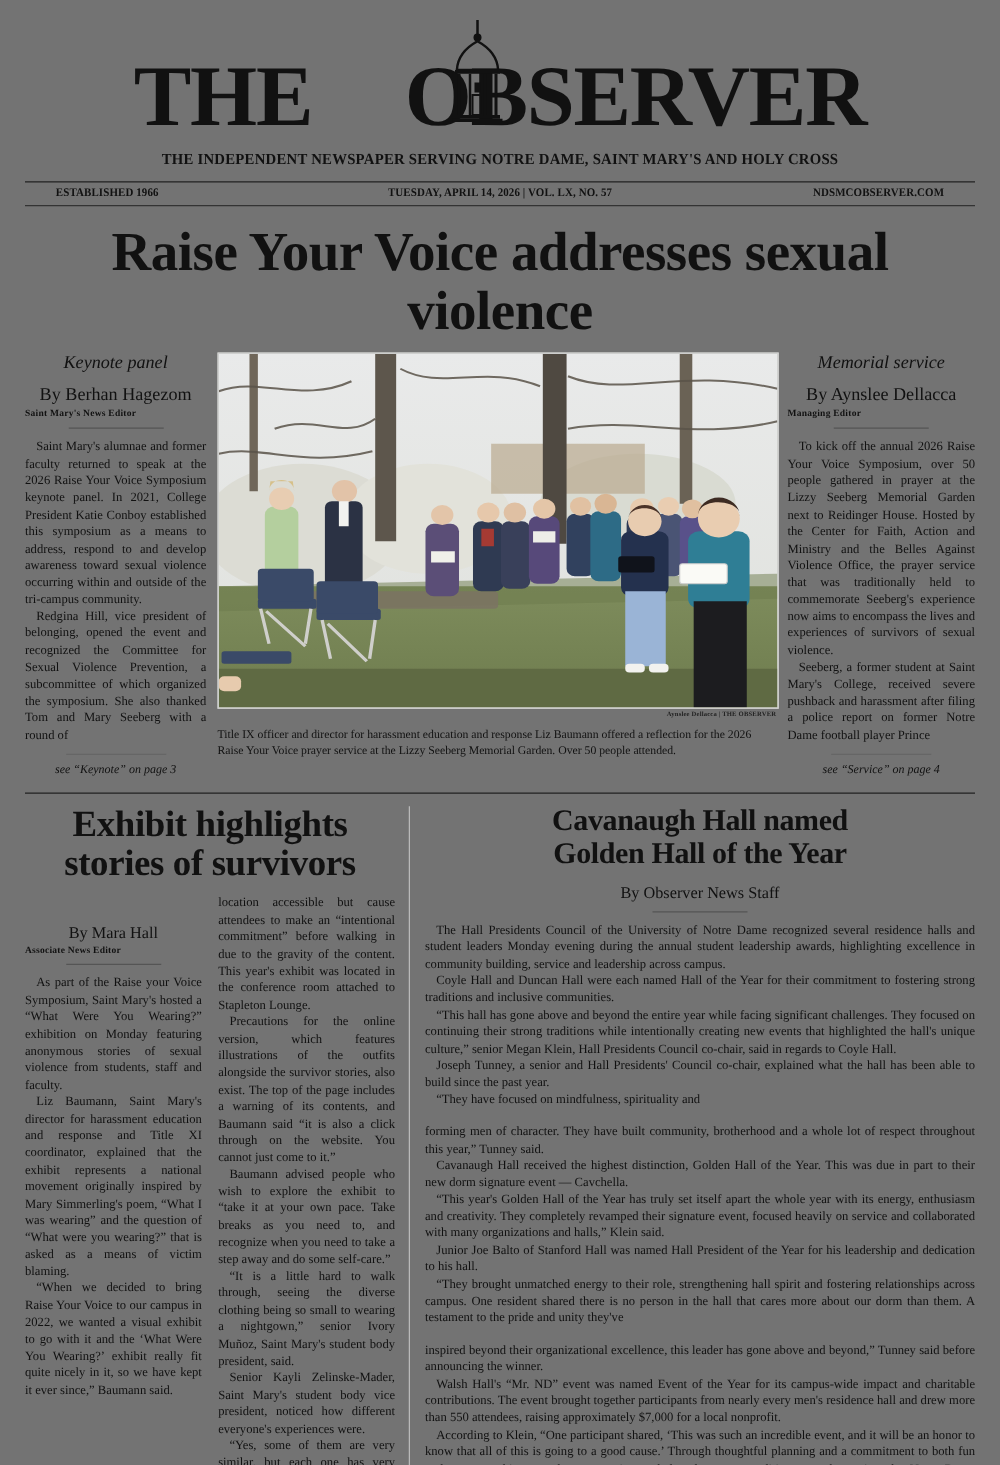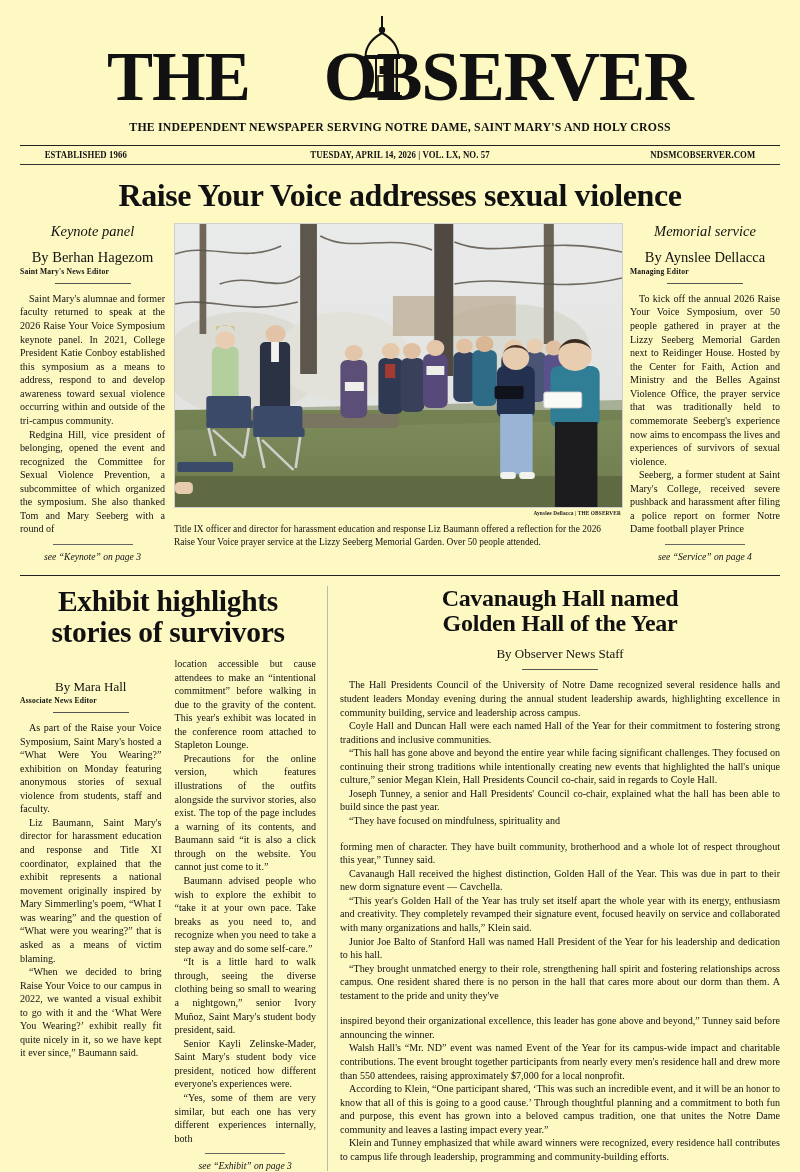--- a/index.html
+++ b/index.html
@@ -9,21 +9,21 @@
     font-family:"Liberation Serif", serif;
     color:#111111;
     -webkit-font-smoothing:antialiased;
   }
   .page{
     width:800px;height:1172px;
     box-sizing:border-box;
     padding:0 20px;
     position:relative;
     overflow:hidden;
-    background:#fef9c3;
+    background:#737373;
   }
 
   
   .masthead{ padding-top:30px; text-align:center; }
   .logo-row{
     display:flex; align-items:flex-end; justify-content:center;
     height:80px; position:relative;
   }
   .logo-text{
     font-family:"Liberation Serif", serif;
@@ -60,21 +60,21 @@
     transform-origin:center;
   }
   .dateline .mid{ position:absolute; left:50%; transform:translateX(-50%); }
   .dateline-wrap{ position:relative; }
   .rule-thin{ border-top:1px solid #333; }
 
   
   .lead{ padding-top:8px; }
   .lead-head{
     text-align:center;
-    font-size:32px;
+    font-size:44px;
     font-weight:bold;
     letter-spacing:-0.4px;
     line-height:1.06;
     margin:6px 0 10px 0;
     font-family:"Liberation Serif", serif;
   }
   .lead-body{ display:flex; gap:0; }
   .lead-col{ width:145px; flex:0 0 145px; }
   .lead-col.right{ width:150px; flex:0 0 150px; }
   .kicker{

